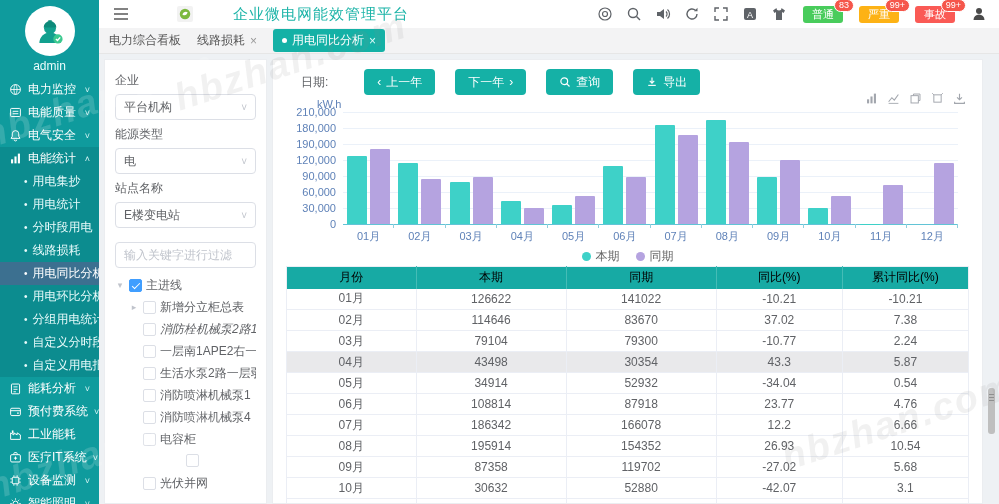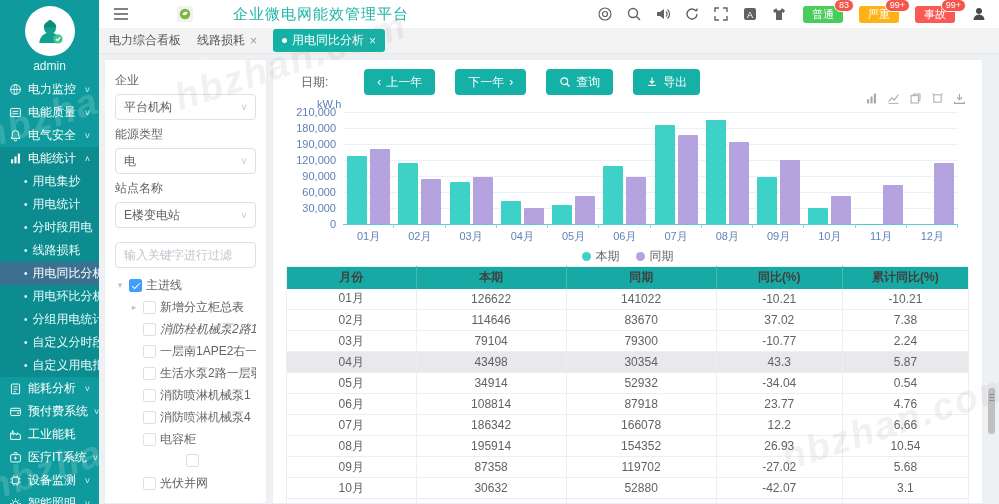--- a/index.html
+++ b/index.html
@@ -79,21 +79,21 @@
   .group{flex:1;display:flex;align-items:flex-end;justify-content:center;gap:3px}
   .bar{width:20px;border-radius:1px 1px 0 0}
   .xlabels{position:absolute;left:56px;right:10px;top:130px;display:flex}
   .xlabel{flex:1;text-align:center;color:#5f82b8;font-size:11px;position:relative}
   .xlabel:after{content:"";position:absolute;right:0;top:-5px;width:1px;height:4px;background:#8fd0de}
   .legend{display:flex;justify-content:center;gap:16px;margin:2px 0 3px;height:14px;align-items:center}
   .leg-item{display:flex;align-items:center;gap:5px;color:#666;font-size:12px;cursor:pointer}
   .leg-item i{width:9px;height:9px;border-radius:50%;display:inline-block}
   
   .dtable{width:calc(100% - 26px);margin:0 13px;border-collapse:collapse;border:1px solid #ebeef5;table-layout:fixed}
-  .dtable th{background:#17aaa4;color:#404040;height:22px;font-weight:bold;font-size:12px;border-right:1px solid #45bcb6;text-align:center}
+  .dtable th{background:#17aaa4;color:#000000;height:22px;font-weight:normal;font-size:12px;border-right:1px solid #45bcb6;text-align:center}
   .dtable th:last-child{border-right:none}
   .dtable td{height:21px;text-align:center;color:#606266;border-bottom:1px solid #ebeef5;border-right:1px solid #ebeef5;font-size:12px;background:#fff}
   .dtable td:last-child{border-right:none}
   .dtable tr.hl td{background:#e9e9eb}
   .dtable col:nth-child(1){width:19%}
   .dtable col:nth-child(2){width:22%}
   .dtable col:nth-child(3){width:22%}
   .dtable col:nth-child(4){width:18.5%}
   .dtable col:nth-child(5){width:18.5%}
   

